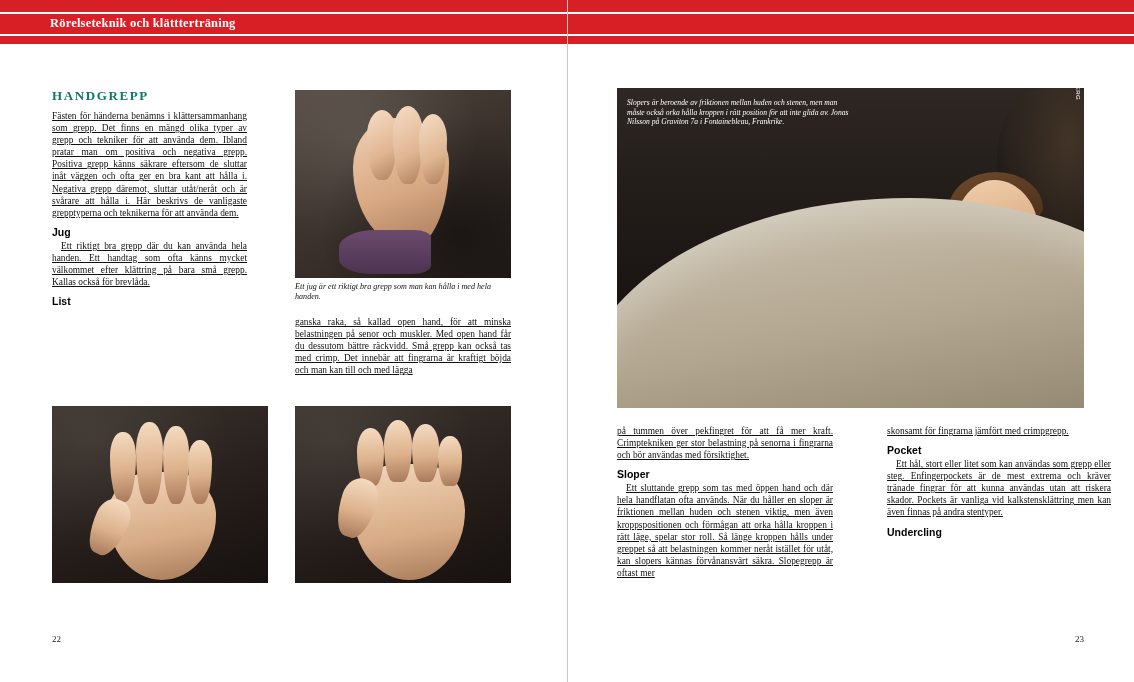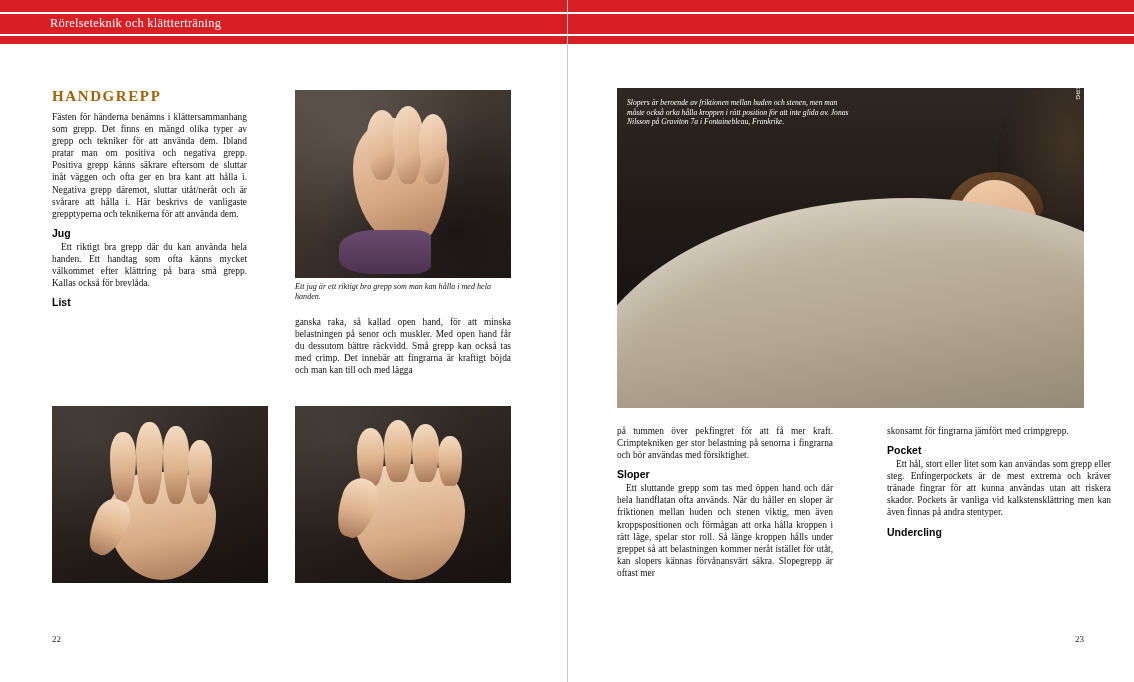--- a/index.html
+++ b/index.html
@@ -44,57 +44,58 @@
   }
   .band-white-gap2 {
     position: absolute; left: 0; top: 34px;
     width: 1134px; height: 2px; background: #ffffff;
   }
   .running-head {
     position: absolute;
     left: 50px; top: 16px;
     font-family: "Liberation Serif", serif;
     font-size: 12.5px;
-    font-weight: normal;
+    font-weight: bold;
     color: #ffffff;
     letter-spacing: 0.2px;
     z-index: 5;
   }
 
   
   .spine {
     position: absolute;
     left: 567px; top: 0;
     width: 1px; height: 682px;
     background: #c9c9c9;
   }
 
   
   h2.section-title {
     font-family: "Liberation Serif", serif;
-    font-size: 15px;
+    font-size: 13px;
     font-weight: bold;
     letter-spacing: 1.6px;
     margin: 0 0 6px 0;
-    color: #a16207;
+    color: #0f766e;
   }
   h3.sub-title {
     font-family: Liberation Sans, sans-serif;
     font-size: 10.5px;
     font-weight: bold;
     margin: 0 0 2px 0;
     color: #000;
   }
   p.body {
     font-family: "Liberation Serif", serif;
     font-size: 9.4px;
     line-height: 12.1px;
     margin: 0 0 7px 0;
     color: #111;
     text-align: justify;
+    text-decoration: underline;
   }
   p.body.noindent { text-indent: 0; }
   p.body.indent { text-indent: 9px; }
 
   .caption {
     font-family: "Liberation Serif", serif;
     font-style: italic;
     font-size: 8.1px;
     line-height: 10.2px;
     color: #111;

